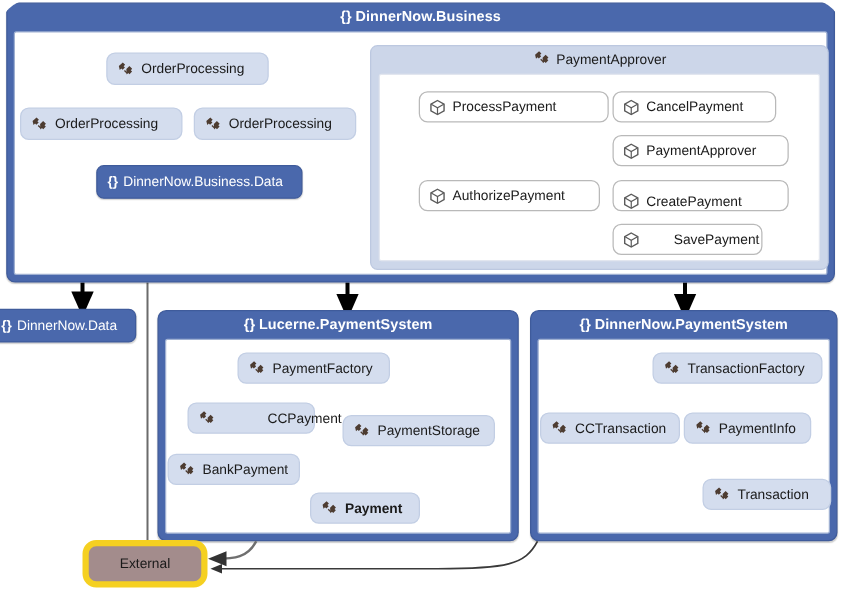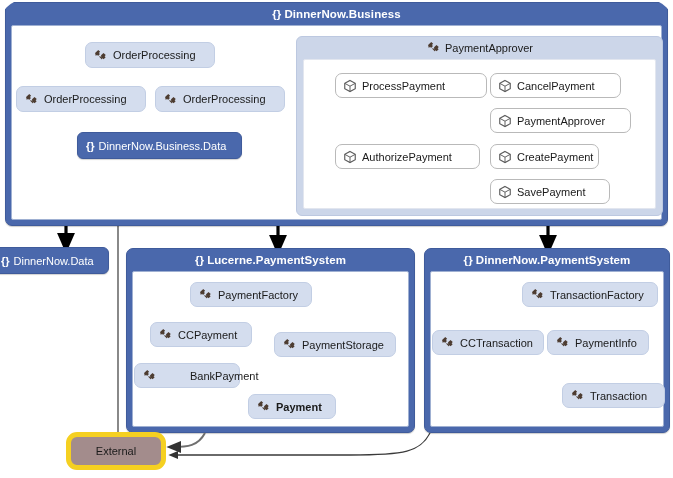--- a/index.html
+++ b/index.html
@@ -356,32 +356,32 @@
     <span>
       <svg class="icon-svg" width="14" height="14" viewBox="0 0 16 16" xmlns="http://www.w3.org/2000/svg">
         <path d="M8 1.6 L14 5.0 L14 11.0 L8 14.4 L2 11.0 L2 5.0 Z" fill="#ffffff" stroke="#5b5b5b" stroke-width="1.3"></path>
         <path d="M2.3 5.1 L8 8.2 L13.7 5.1" stroke="#5b5b5b" stroke-width="1.1" fill="none"></path>
         <path d="M8 8.2 L8 14.2" stroke="#5b5b5b" stroke-width="1.1" fill="none"></path>
       </svg>
     </span>
     <span class="lbl">PaymentApprover</span>
   </div>
 
-  <div class="mth-node" style="left:490px; top:144px; width:109px; height:25px;">
+  <div class="mth-node" style="left:490px; top:144px; width:141px; height:25px;align-items:flex-end;">
     <span>
       <svg class="icon-svg" width="14" height="14" viewBox="0 0 16 16" xmlns="http://www.w3.org/2000/svg">
         <path d="M8 1.6 L14 5.0 L14 11.0 L8 14.4 L2 11.0 L2 5.0 Z" fill="#ffffff" stroke="#5b5b5b" stroke-width="1.3"></path>
         <path d="M2.3 5.1 L8 8.2 L13.7 5.1" stroke="#5b5b5b" stroke-width="1.1" fill="none"></path>
         <path d="M8 8.2 L8 14.2" stroke="#5b5b5b" stroke-width="1.1" fill="none"></path>
       </svg>
     </span>
     <span class="lbl">CreatePayment</span>
   </div>
 
-  <div class="mth-node" style="left:490px; top:179px; width:120px; height:25px;">
+  <div class="mth-node" style="left:490px; top:179px; width:120px; height:25px;gap:22px;">
     <span>
       <svg class="icon-svg" width="14" height="14" viewBox="0 0 16 16" xmlns="http://www.w3.org/2000/svg">
         <path d="M8 1.6 L14 5.0 L14 11.0 L8 14.4 L2 11.0 L2 5.0 Z" fill="#ffffff" stroke="#5b5b5b" stroke-width="1.3"></path>
         <path d="M2.3 5.1 L8 8.2 L13.7 5.1" stroke="#5b5b5b" stroke-width="1.1" fill="none"></path>
         <path d="M8 8.2 L8 14.2" stroke="#5b5b5b" stroke-width="1.1" fill="none"></path>
       </svg>
     </span>
     <span class="lbl">SavePayment</span>
   </div>
 
@@ -401,21 +401,21 @@
     <span>
       <svg class="icon-svg" width="15" height="15" viewBox="0 0 16 16" xmlns="http://www.w3.org/2000/svg">
         <path d="M2.2 5.2 L5.6 2.1 L7.6 4.0 L6.3 5.3 L7.4 6.4 L5.4 8.4 L4.3 7.3 L3.0 8.6 Z" fill="#4d3c31"></path>
         <path d="M8.6 7.6 L11.2 5.2 L13.6 7.5 L12.4 8.7 L13.5 9.9 L11.3 12.1 L10.2 11.0 L8.9 12.3 Z" fill="#4d3c31"></path>
         <path d="M7.0 9.0 L9.4 11.3" stroke="#4d3c31" stroke-width="1.1" fill="none"></path>
       </svg>
     </span>
     <span class="lbl">PaymentFactory</span>
   </div>
 
-  <div class="cls-node" style="left:150px; top:322px; width:102px; height:25px;">
+  <div class="cls-node" style="left:150px; top:322px; width:102px; height:25px;gap:36px;">
     <span>
       <svg class="icon-svg" width="15" height="15" viewBox="0 0 16 16" xmlns="http://www.w3.org/2000/svg">
         <path d="M2.2 5.2 L5.6 2.1 L7.6 4.0 L6.3 5.3 L7.4 6.4 L5.4 8.4 L4.3 7.3 L3.0 8.6 Z" fill="#4d3c31"></path>
         <path d="M8.6 7.6 L11.2 5.2 L13.6 7.5 L12.4 8.7 L13.5 9.9 L11.3 12.1 L10.2 11.0 L8.9 12.3 Z" fill="#4d3c31"></path>
         <path d="M7.0 9.0 L9.4 11.3" stroke="#4d3c31" stroke-width="1.1" fill="none"></path>
       </svg>
     </span>
     <span class="lbl">CCPayment</span>
   </div>
 
@@ -423,21 +423,21 @@
     <span>
       <svg class="icon-svg" width="15" height="15" viewBox="0 0 16 16" xmlns="http://www.w3.org/2000/svg">
         <path d="M2.2 5.2 L5.6 2.1 L7.6 4.0 L6.3 5.3 L7.4 6.4 L5.4 8.4 L4.3 7.3 L3.0 8.6 Z" fill="#4d3c31"></path>
         <path d="M8.6 7.6 L11.2 5.2 L13.6 7.5 L12.4 8.7 L13.5 9.9 L11.3 12.1 L10.2 11.0 L8.9 12.3 Z" fill="#4d3c31"></path>
         <path d="M7.0 9.0 L9.4 11.3" stroke="#4d3c31" stroke-width="1.1" fill="none"></path>
       </svg>
     </span>
     <span class="lbl">PaymentStorage</span>
   </div>
 
-  <div class="cls-node" style="left:134px; top:363px; width:106px; height:25px;gap:28px;">
+  <div class="cls-node" style="left:134px; top:363px; width:106px; height:25px;">
     <span>
       <svg class="icon-svg" width="15" height="15" viewBox="0 0 16 16" xmlns="http://www.w3.org/2000/svg">
         <path d="M2.2 5.2 L5.6 2.1 L7.6 4.0 L6.3 5.3 L7.4 6.4 L5.4 8.4 L4.3 7.3 L3.0 8.6 Z" fill="#4d3c31"></path>
         <path d="M8.6 7.6 L11.2 5.2 L13.6 7.5 L12.4 8.7 L13.5 9.9 L11.3 12.1 L10.2 11.0 L8.9 12.3 Z" fill="#4d3c31"></path>
         <path d="M7.0 9.0 L9.4 11.3" stroke="#4d3c31" stroke-width="1.1" fill="none"></path>
       </svg>
     </span>
     <span class="lbl">BankPayment</span>
   </div>
 

